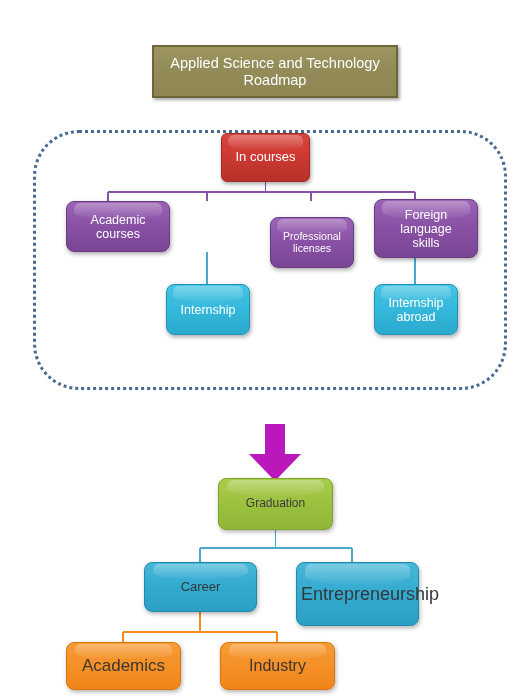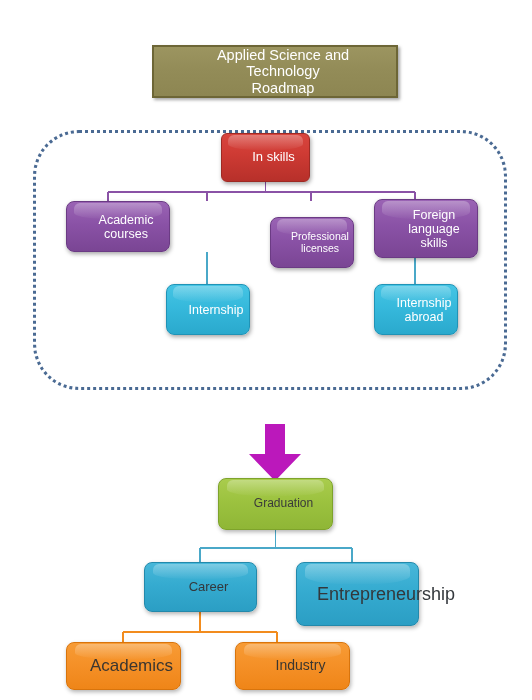--- a/index.html
+++ b/index.html
@@ -26,21 +26,20 @@
   
   .node {
     position: absolute;
     box-sizing: border-box;
     display: flex;
     align-items: center;
     justify-content: center;
     text-align: center;
     line-height: 1.12;
     z-index: 5;
-    padding-left: 16px;
   }
   .node .lbl {
     display: block;
     width: 100%;
     padding: 0 4px;
     box-sizing: border-box;
     white-space: pre-line;
   }
 
   
@@ -184,21 +183,21 @@
 
     <g stroke="#f28c1e" stroke-width="1.8" fill="none" shape-rendering="crispEdges">
       <path d="M200 612 L200 632"></path>
       <path d="M123 632 L277 632"></path>
       <path d="M123 632 L123 642"></path>
       <path d="M277 632 L277 642"></path>
     </g>
   </svg>
 
   <div class="node red gloss" style="left:221px; top:133px; width:89px; height:49px; font-size:13px;">
-    <span class="lbl">In skills</span>
+    <span class="lbl">In courses</span>
   </div>
 
   <div class="node purple gloss" style="left:66px; top:201px; width:104px; height:51px; font-size:12.5px;">
     <span class="lbl">Academic
 courses</span>
   </div>
 
 
   <div class="node purple gloss" style="left:270px; top:217px; width:84px; height:51px; font-size:10.5px;">
     <span class="lbl">Professional
@@ -233,17 +232,17 @@
   </div>
 
   <div class="node blue gloss" style="left:296px; top:562px; width:123px; height:64px; font-size:18px;">
     <span class="lbl">Entrepreneurship</span>
   </div>
 
   <div class="node orange gloss" style="left:66px; top:642px; width:115px; height:48px; font-size:17px;">
     <span class="lbl">Academics</span>
   </div>
 
-  <div class="node orange gloss" style="left:220px; top:642px; width:115px; height:48px; font-size:14px;margin-left:15px;">
+  <div class="node orange gloss" style="left:220px; top:642px; width:115px; height:48px; font-size:16px;">
     <span class="lbl">Industry</span>
   </div>
 
 </div>
 
 </body></html>

